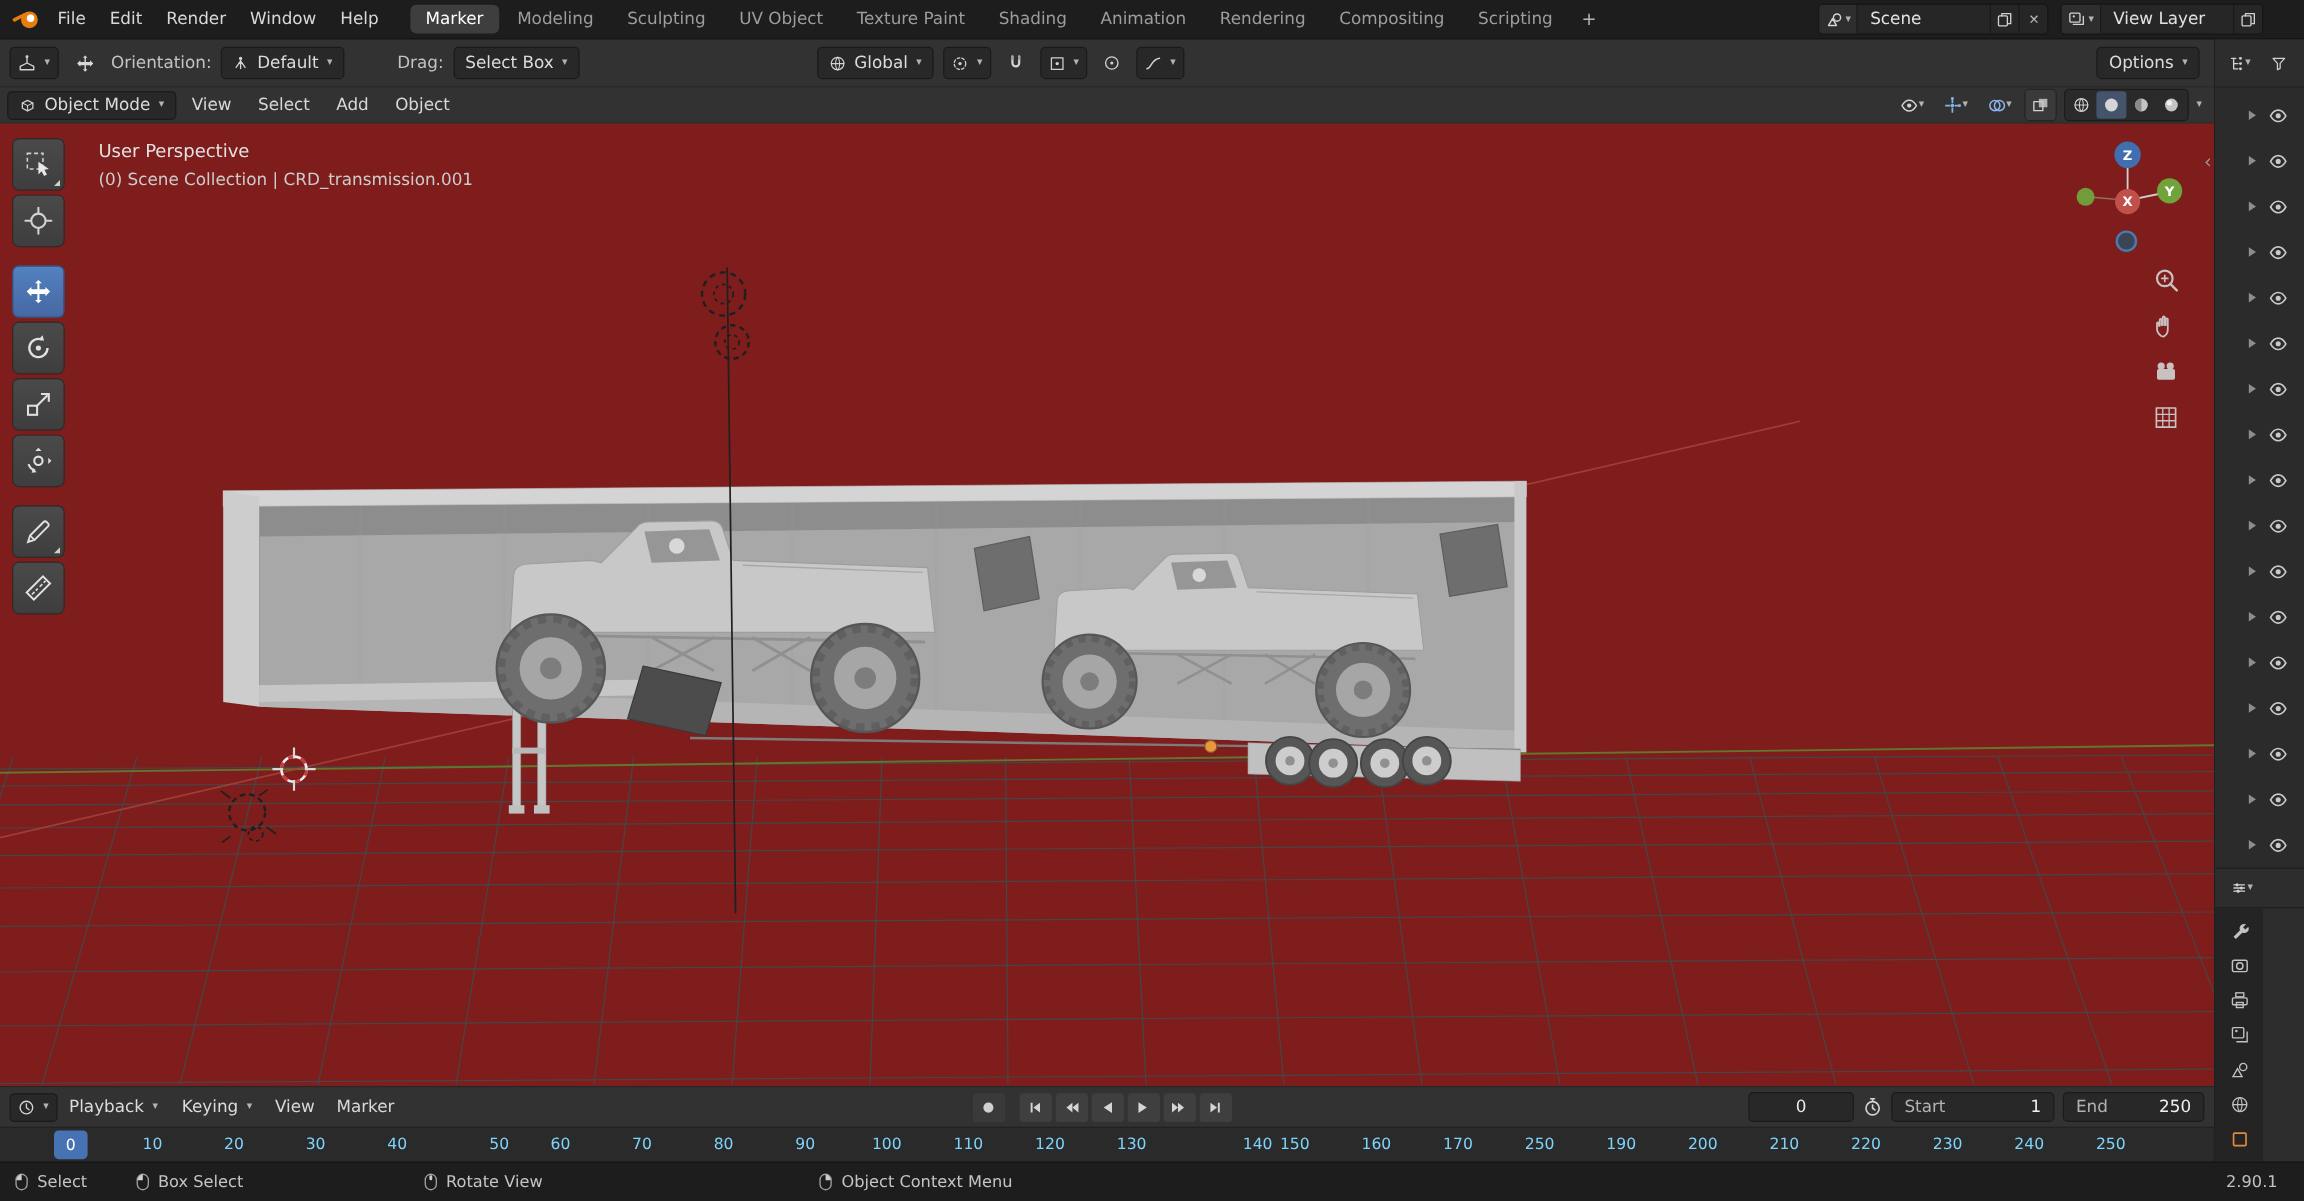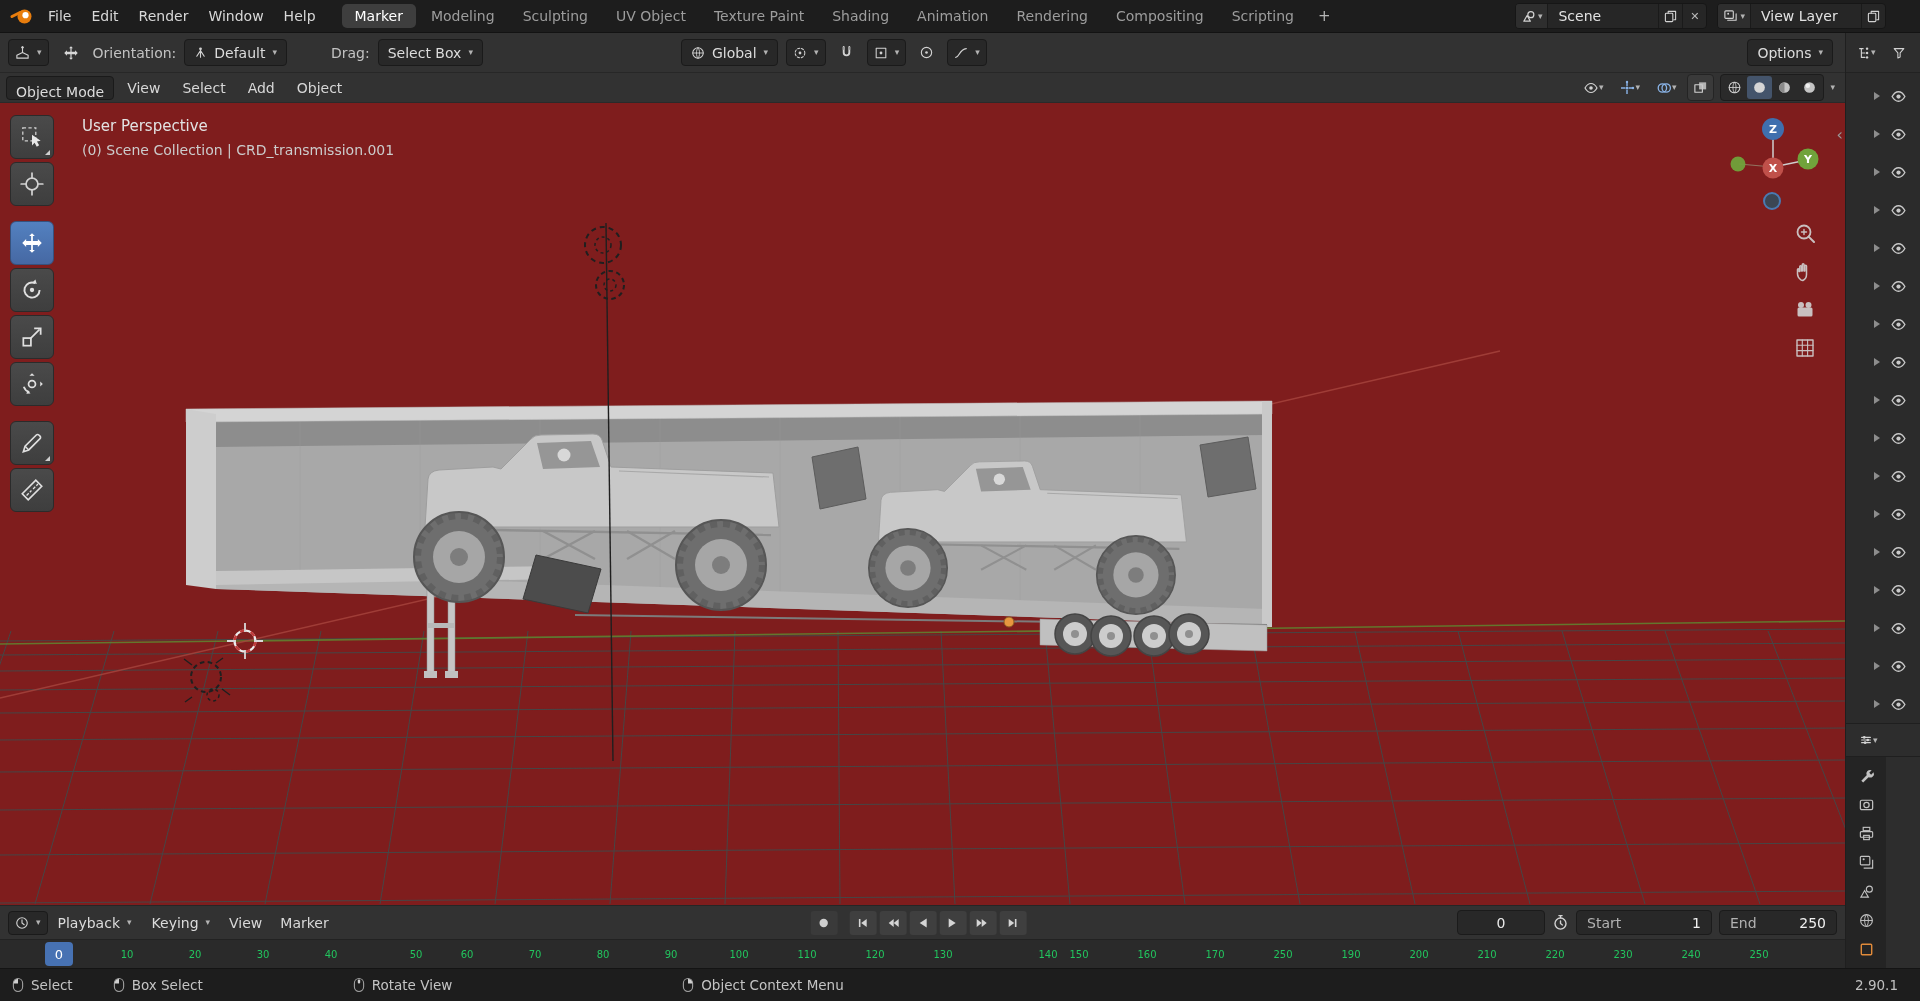--- a/index.html
+++ b/index.html
@@ -58,21 +58,21 @@
   
   #timeline-header{height:34px;background:#323232;border-top:1px solid #262626;display:flex;align-items:center;padding:0 8px;position:relative;}
   #transport{position:absolute;left:50%;transform:translateX(-52%);display:flex;align-items:center;gap:3px;}
   .tbtn{width:27px;height:24px;border-radius:3px;background:#3f3f3f;display:flex;align-items:center;justify-content:center;}
   .tbtn.rec{margin-right:9px;background:#3a3a3a;}
   #tl-right{position:absolute;right:8px;display:flex;align-items:center;gap:7px;}
   .numfield{height:25px;background:#282828;border:1px solid #1b1b1b;border-radius:4px;display:flex;align-items:center;color:#eaeaea;font-size:14px;}
   .numfield .lab{color:#b2b2b2;padding:0 10px;}
   .numfield .val{margin-left:auto;padding:0 10px;color:#f0f0f0;}
   #timeline-ruler{height:29px;background:#2a2a2a;border-top:1px solid #222;position:relative;}
-  .tick{position:absolute;top:50%;transform:translate(-50%,-50%);color:#22c55e;font-size:10px;}
+  .tick{position:absolute;top:50%;transform:translate(-50%,-50%);color:#7dd3fc;font-size:13px;}
   #playhead{position:absolute;left:45px;top:2px;width:28px;height:24px;background:#4772b3;border-radius:4px;color:#fff;font-size:13px;display:flex;align-items:center;justify-content:center;}
 
   
   #right-strip{flex:1;display:flex;flex-direction:column;background:#2b2b2b;}
   #outliner-header{height:40px;display:flex;align-items:center;justify-content:flex-start;gap:6px;padding:0 6px;background:#2d2d2d;border-bottom:1px solid #222;}
   #outliner-rows{height:650px;display:flex;flex-direction:column;padding-top:4px;}
   .ol-row{height:38px;display:flex;align-items:center;justify-content:flex-end;gap:10px;padding-right:13px;}
   .tri{width:0;height:0;border-top:4.5px solid transparent;border-bottom:4.5px solid transparent;border-left:6px solid #8d8d8d;}
   #props-header{height:34px;display:flex;align-items:center;gap:6px;padding:0 8px;background:#2d2d2d;border-top:1px solid #1f1f1f;border-bottom:1px solid #1f1f1f;}
   #props-body{flex:1;display:flex;}
@@ -231,21 +231,21 @@
           <span class="chev">▾</span>
         </span>
 
         <span class="dd" style="margin-left:auto;margin-right:4px;">
           <span>Options</span>
           <span class="chev">▾</span>
         </span>
       </div>
 
       <div id="vp-header">
-        <span class="dd" style="height:24px;flex-direction:column;">
+        <span class="dd" style="height:24px;">
           <svg width="14" height="14" viewBox="0 0 16 16">
               <path d="M3 5.5L8 3l5 2.5v5L8 13l-5-2.5z" class="stroke-ic" style="stroke-width:1.2"></path>
               <path d="M3 5.5L8 8l5-2.5M8 8v5" class="stroke-ic" style="stroke-width:1"></path>
             </svg>
           <span>Object Mode</span>
           <span class="chev">▾</span>
         </span>
         <span class="menu-item" style="line-height:28px;padding:0 9px;">View</span>
         <span class="menu-item" style="line-height:28px;padding:0 9px;">Select</span>
         <span class="menu-item" style="line-height:28px;padding:0 9px;">Add</span>

